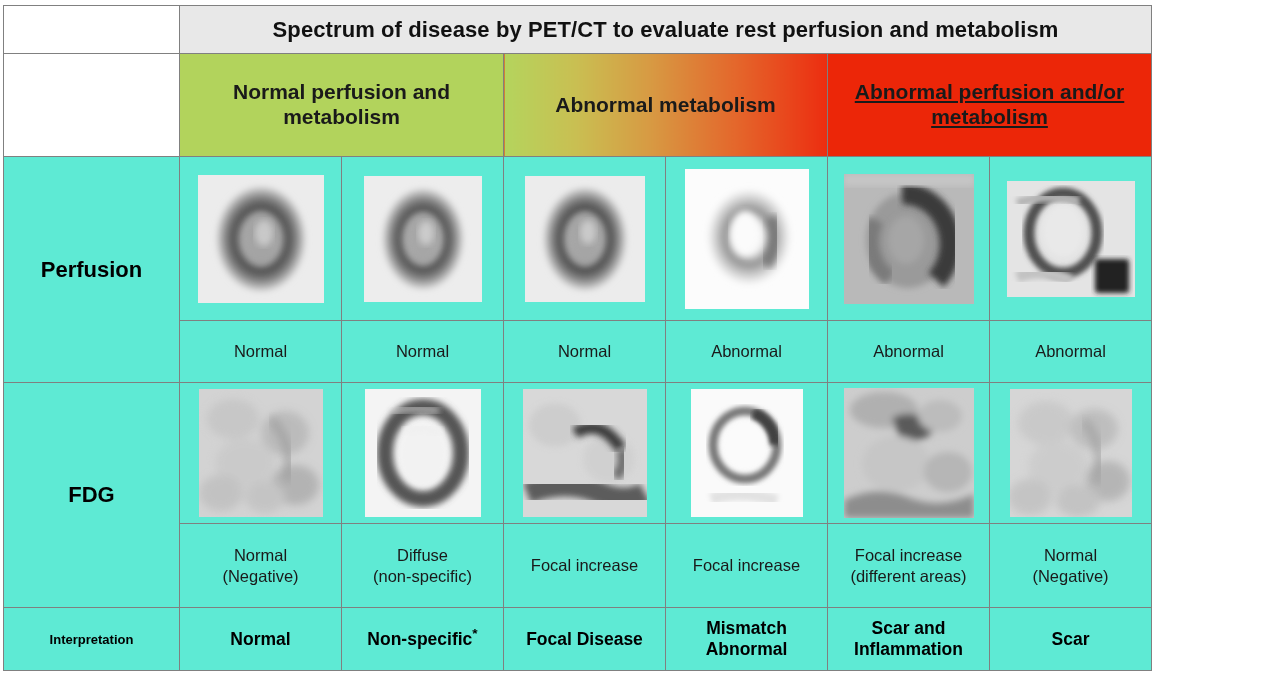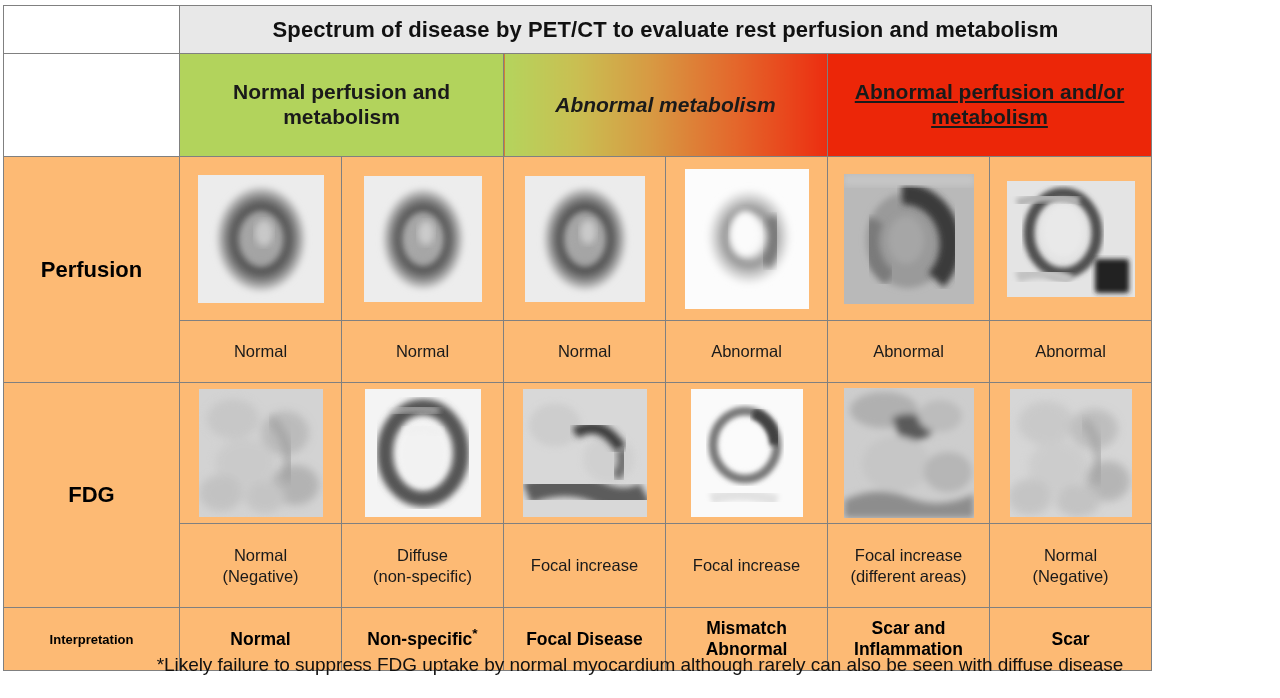--- a/index.html
+++ b/index.html
@@ -27,21 +27,21 @@
     top: 5px;
     width: 1086px;
     border-collapse: collapse;
     table-layout: fixed;
   }
   table.spectrum td {
     border: 1px solid #808080;
     padding: 0;
     vertical-align: middle;
     text-align: center;
-    background: #fdba74;
+    background: #5eead4;
   }
 
   
   col.c-label { width: 176px; }
   col.c-data  { width: 162px; }
 
   
   .title-cell {
     background: #e8e8e8 !important;
     height: 47px;
@@ -61,21 +61,20 @@
     font-weight: bold;
     color: #1a1a1a;
     line-height: 1.18;
     padding: 0 8px !important;
   }
   .cat-normal {
     background: #b2d35c !important;
   }
   .cat-abnormal-metab {
     background: linear-gradient(to right, #b4d45d 0%, #c9bf52 22%, #d79a43 45%, #e4662b 72%, #ec2d10 100%) !important;
-    font-style: italic;
   }
   .cat-abnormal-both {
     background: #ec2608 !important;
     text-decoration: underline;
   }
 
   
   .rowlabel {
     font-size: 22px;
     font-weight: bold;
@@ -426,15 +425,14 @@
         <td class="interp-cell">Non-specific<sup class="star">*</sup></td>
         <td class="interp-cell">Focal Disease</td>
         <td class="interp-cell">Mismatch Abnormal</td>
         <td class="interp-cell">Scar and Inflammation</td>
         <td class="interp-cell">Scar</td>
       </tr>
 
     </tbody>
   </table>
 
-  <div class="footnote">*Likely failure to suppress FDG uptake by normal myocardium although rarely can also be seen with diffuse disease</div>
 
 </div>
 
 </body></html>

